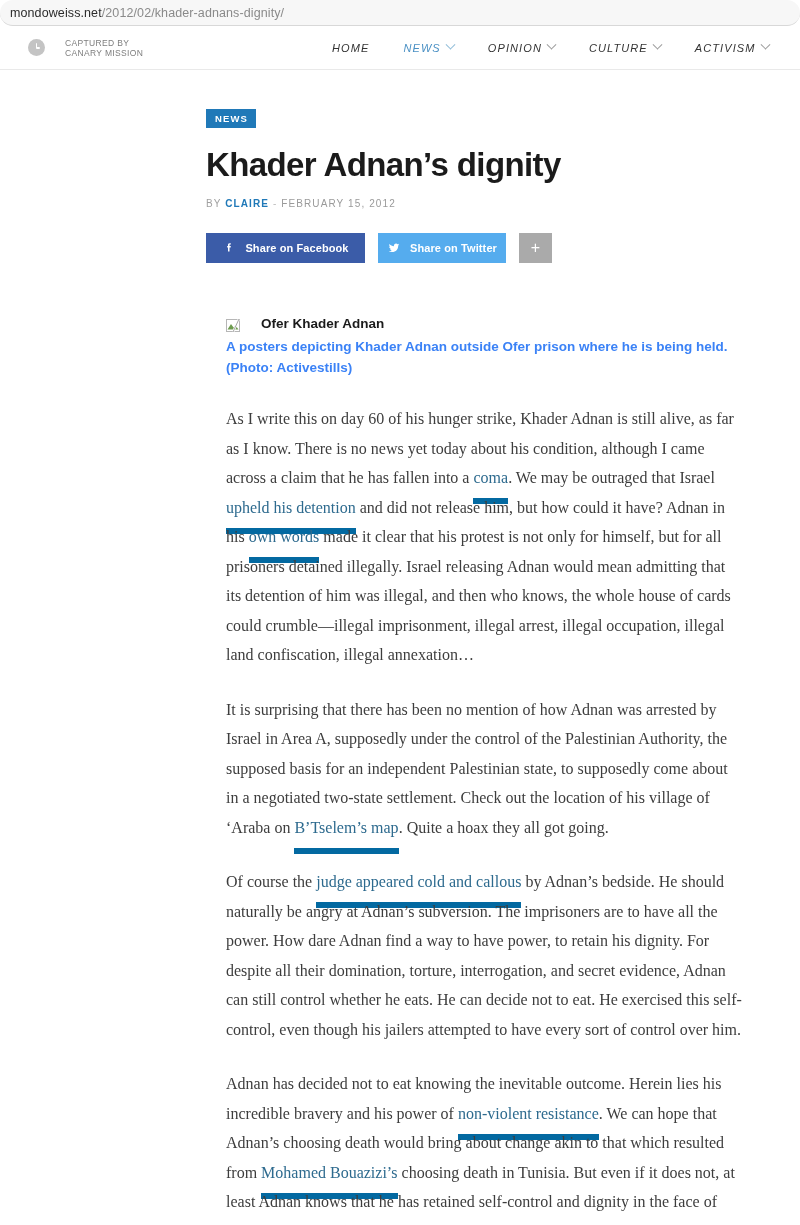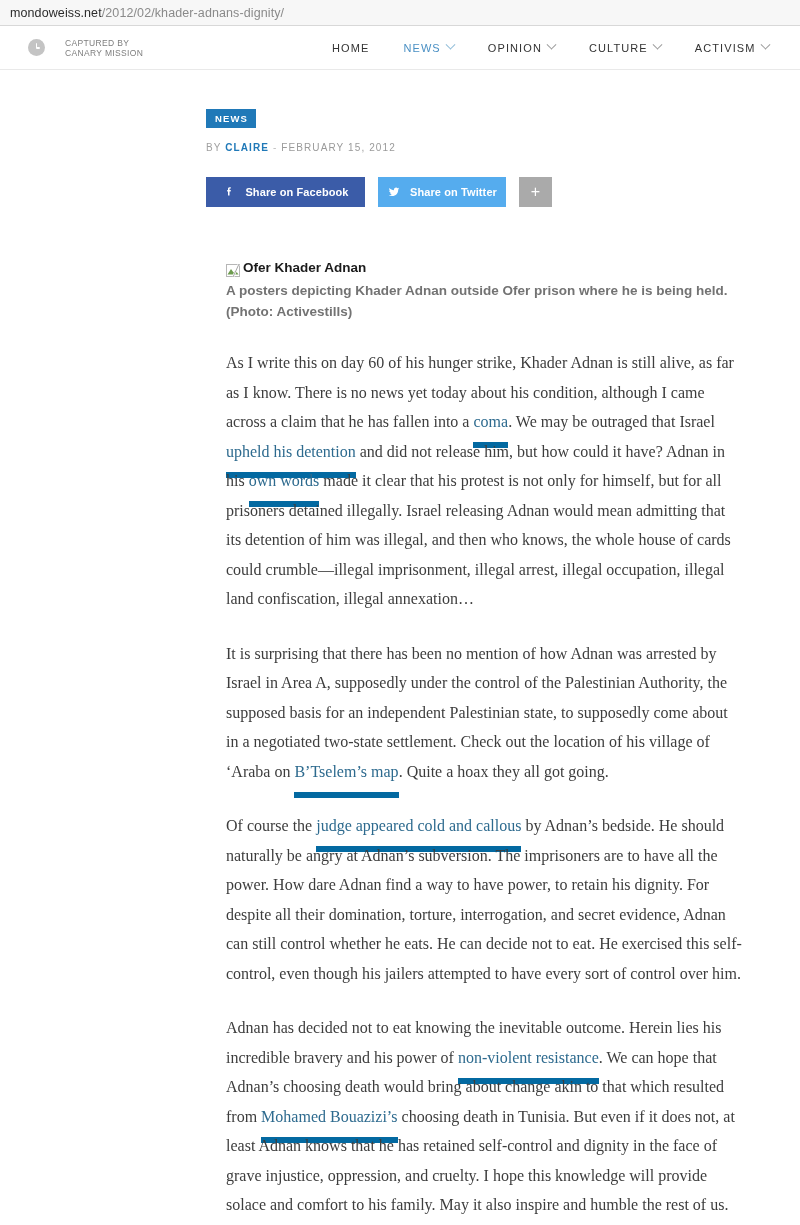--- a/index.html
+++ b/index.html
@@ -11,20 +11,21 @@
   }
 
   
   .urlbar {
     height: 26px;
     background: #f7f7f7;
     border-bottom: 1px solid #d8d8d8;
     display: flex;
     align-items: center;
     padding: 0 0 0 10px;
+    border-radius: 13px;
   }
   .urlbar .url {
     font-family: "Liberation Sans", sans-serif;
     font-size: 12.5px;
     color: #8a8a8a;
     letter-spacing: 0.1px;
     white-space: nowrap;
   }
   .urlbar .url .host { color: #2b2b2b; }
 
@@ -85,20 +86,21 @@
   }
   .nav-item {
     display: inline-flex;
     align-items: center;
     gap: 6px;
     font-size: 11px;
     letter-spacing: 1.1px;
     color: #333333;
     text-decoration: none;
     cursor: pointer;
+    font-style: italic;
   }
   .nav-item.active { color: #4a90c4; }
   .chev {
     display: inline-block;
     width: 7px; height: 7px;
     border-right: 1.2px solid #9b9b9b;
     border-bottom: 1.2px solid #9b9b9b;
     transform: rotate(45deg) translate(-2px,-2px);
   }
   .nav-item.active .chev { border-color: #8fbcd8; }
@@ -168,36 +170,36 @@
   .ic { width: 14px; height: 14px; display: block; fill: #ffffff; }
 
   
   .body-col {
     width: 518px;
     margin-top: 52px;
     margin-left: 20px;
   }
   .broken-img-line {
     display: flex;
-    align-items: flex-end;
-    gap: 3px;
+    align-items: center;
+    gap: 21px;
     font-size: 13.5px;
     font-weight: bold;
     color: #1b1b1b;
     line-height: 18px;
   }
   .broken-ico {
     width: 14px; height: 13px;
     flex: 0 0 auto;
     margin-top: 2px;
   }
   .caption {
     font-size: 13.5px;
     font-weight: bold;
-    color: #737373;
+    color: #3b82f6;
     line-height: 21px;
     margin-top: 3px;
   }
   .prose p {
     font-family: "Liberation Serif", serif;
     font-size: 16px;
     line-height: 29.5px;
     color: #3d3d3d;
     margin-top: 25px;
   }
@@ -247,20 +249,21 @@
         <i class="chev"></i>
       </a>
 
   </nav>
 </div>
 
 <div class="article">
 
   <span class="cat-badge">NEWS</span>
 
+  <h1 class="headline">Khader Adnan’s dignity</h1>
 
   <div class="byline">
     <span>BY</span>
     <span class="author">CLAIRE</span>
     <span class="sep">-</span>
     <span class="date">FEBRUARY 15, 2012</span>
   </div>
 
   <div class="share-row">
     <div class="share-btn share-fb">

